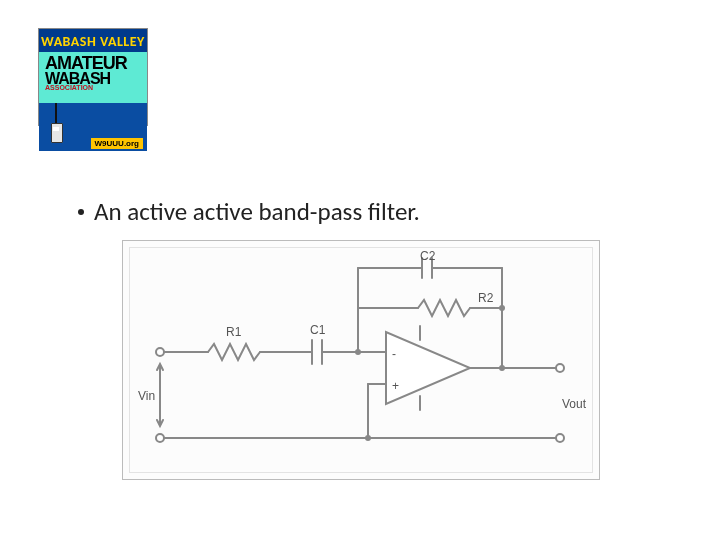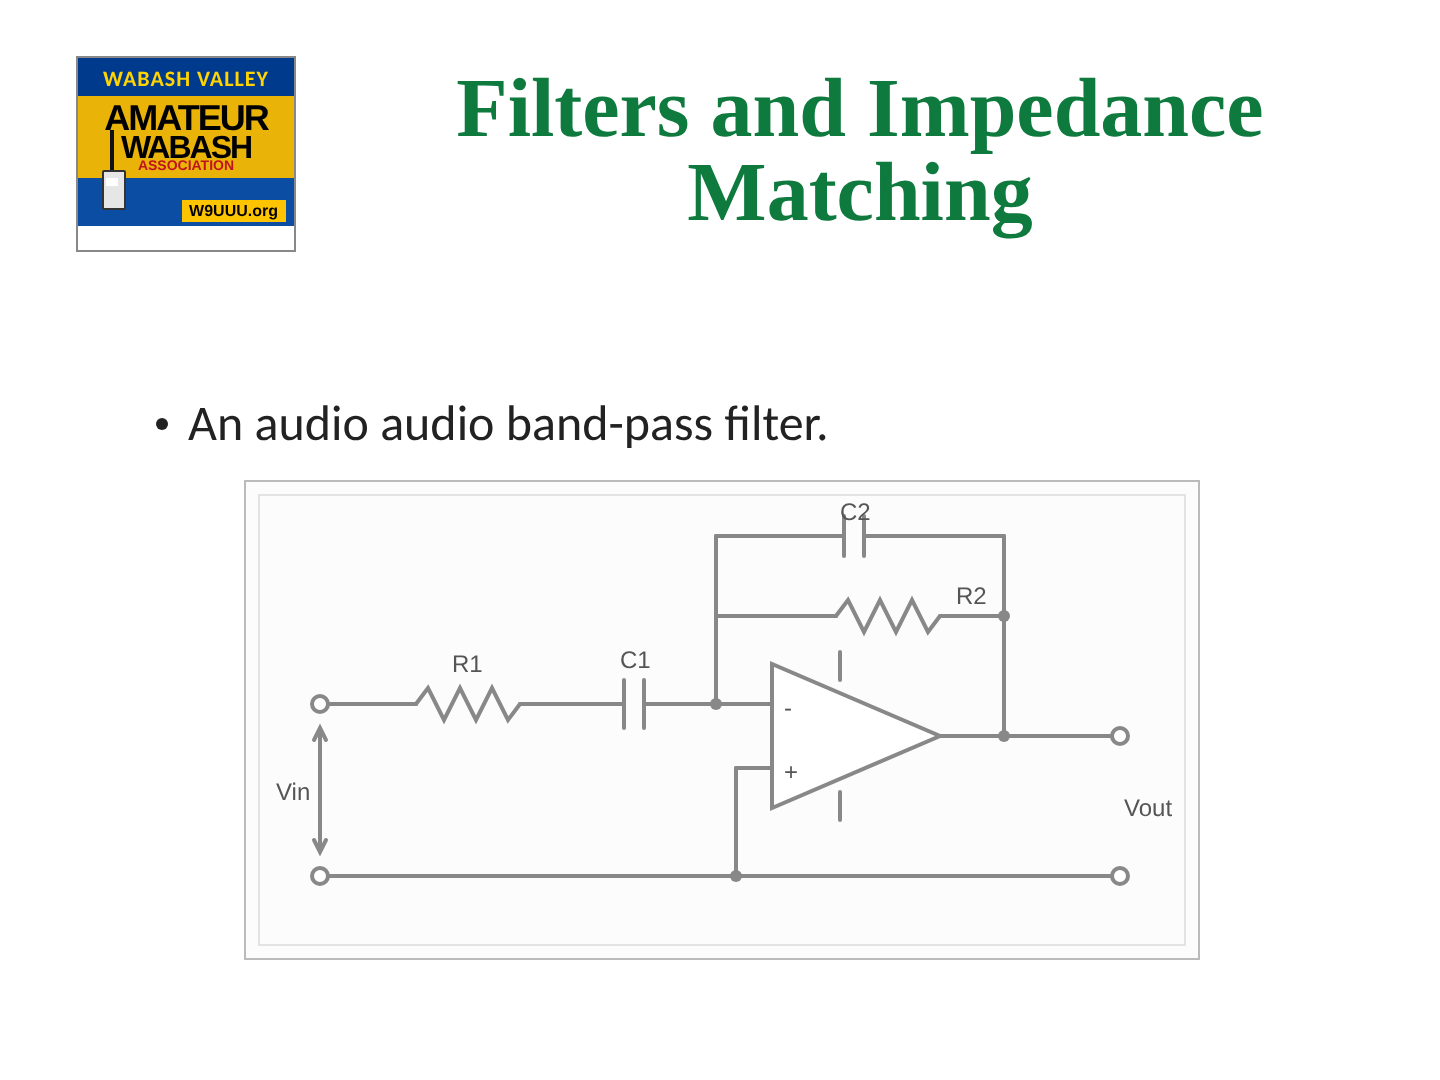--- a/index.html
+++ b/index.html
@@ -23,48 +23,47 @@
     left: 38px;
     width: 108px;
     height: 96px;
     background: #fff;
     border: 1px solid #888;
   }
   .logo-top {
     background: #003a8c;
     color: #ffd400;
     font-weight: 700;
-    font-size: 11px;
+    font-size: 14px;
     text-align: center;
     padding: 4px 0 2px 0;
     letter-spacing: .5px;
   }
   .logo-mid {
-    background: #eab308;
-    text-align: center;
-    padding: 2px 6px 2px 6px;
+    background: #5eead4;
+    padding: 2px 6px 12px 6px;
   }
   .logo-am {
     font: 900 18px/18px Arial, sans-serif;
     color: #000;
     letter-spacing: -1px;
   }
   .logo-ra {
     font: 900 16px/14px Arial, sans-serif;
     color: #000;
     letter-spacing: -1px;
   }
   .logo-assoc {
     font: 700 7px Arial, sans-serif;
     color: #c1121f;
     margin-top: -2px;
   }
   .logo-bot {
     background: #0a4da2;
-    height: 24px;
+    height: 48px;
     position: relative;
   }
   .logo-bot-band {
     position: absolute;
     bottom: 2px;
     right: 4px;
     background: #ffc400;
     color: #000;
     font: 700 8px Arial, sans-serif;
     padding: 0 4px;
@@ -173,29 +172,25 @@
     <div class="logo-bot">
       <div class="logo-antenna">
         <div class="stick"></div>
         <div class="body"></div>
         <div class="display"></div>
       </div>
       <div class="logo-bot-band">W9UUU.org</div>
     </div>
   </div>
 
-  <div class="title">
-    <span>Filters and Impedance</span><br>
-    <span>Matching</span>
-  </div>
 
 
   <div class="bullet-row">
     <div class="bullet-dot"></div>
-    <div class="bullet-text">An audio audio band-pass filter.</div>
+    <div class="bullet-text">An active active band-pass filter.</div>
   </div>
 
   <div class="diagram">
     <div class="diagram-inner">
       <svg viewBox="0 0 460 224" width="460" height="224">
         <g fill="none" stroke="#888" stroke-width="2" stroke-linecap="round">
 
           <circle cx="30" cy="104" r="4" fill="#fff"></circle>
           <circle cx="30" cy="190" r="4" fill="#fff"></circle>
 

